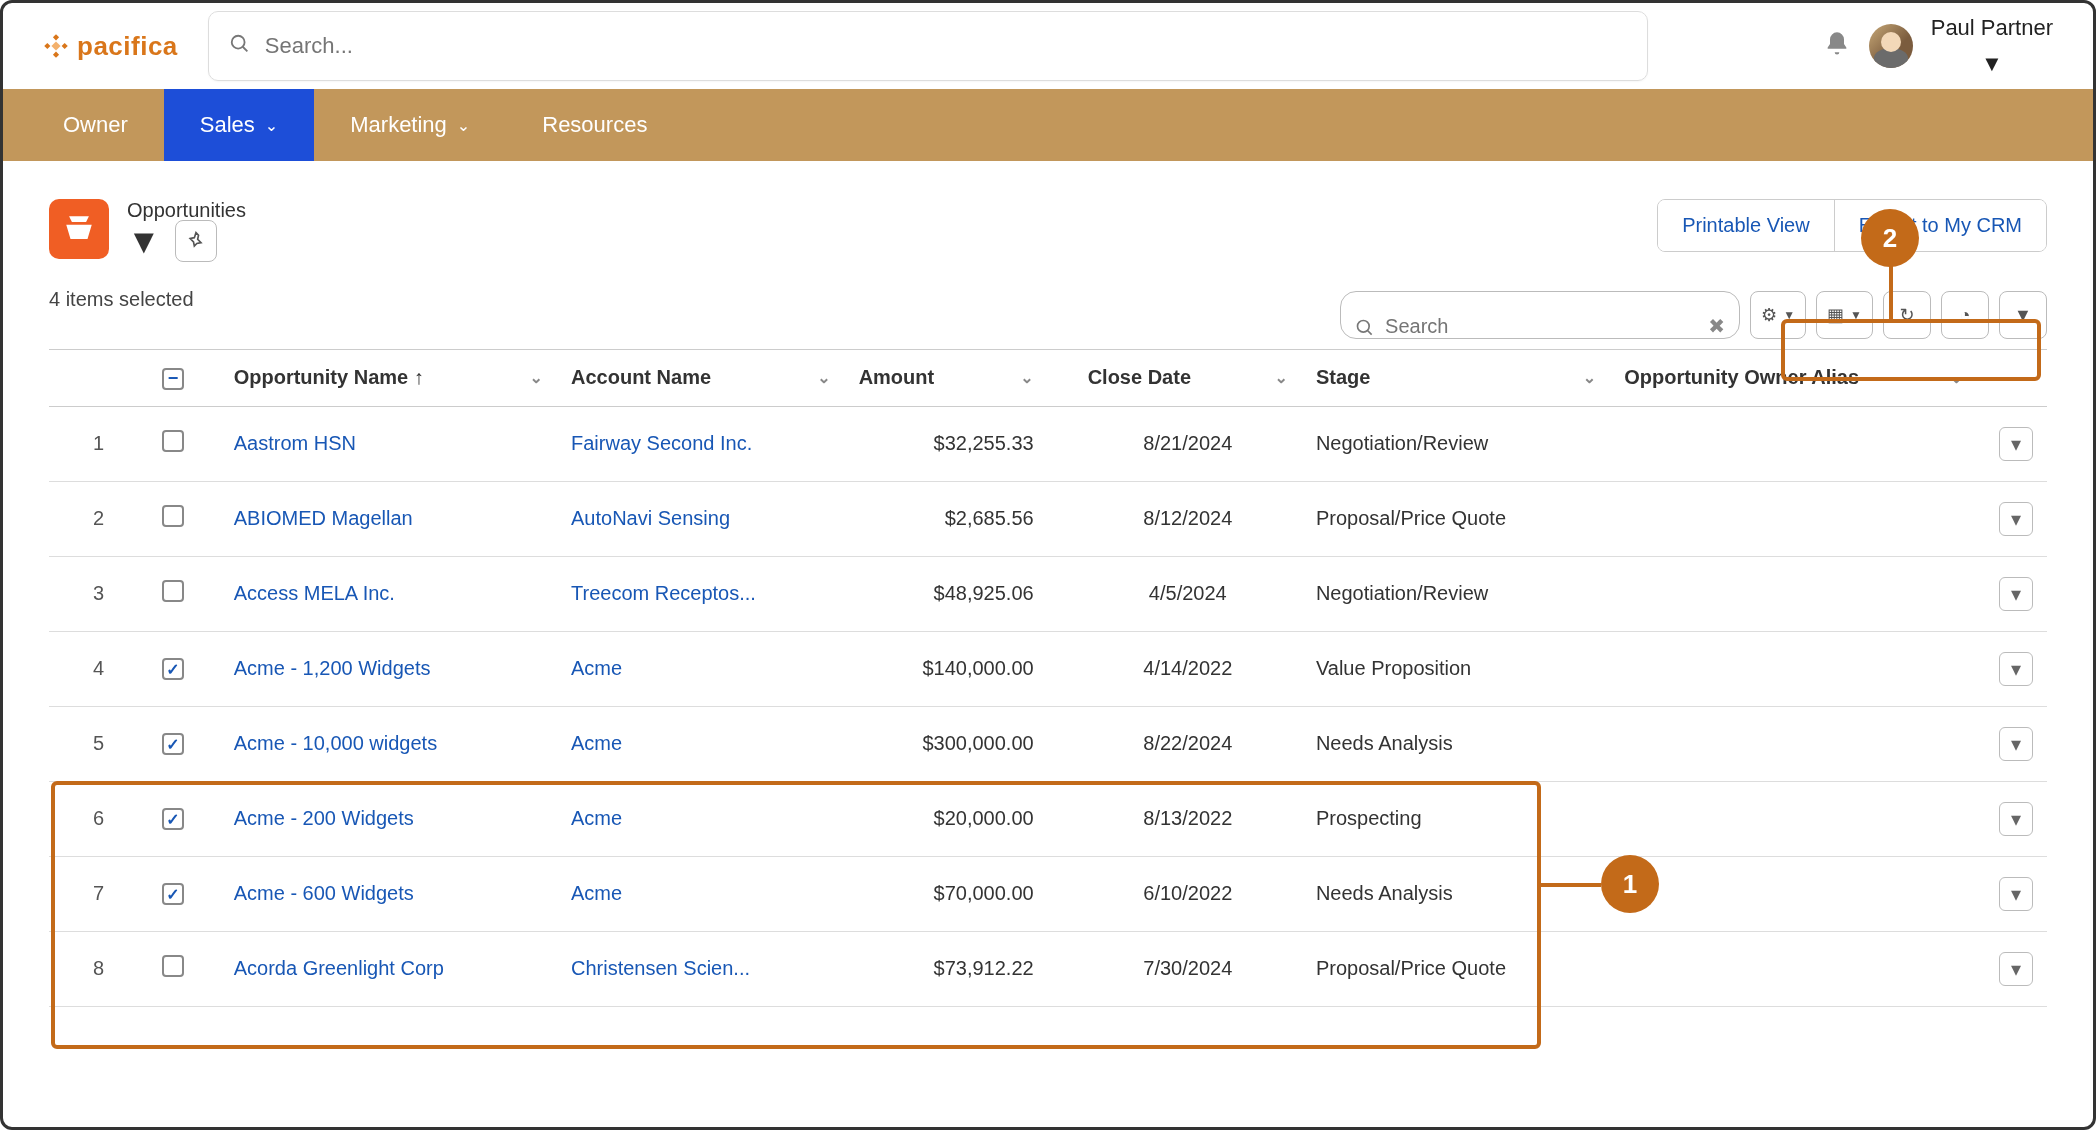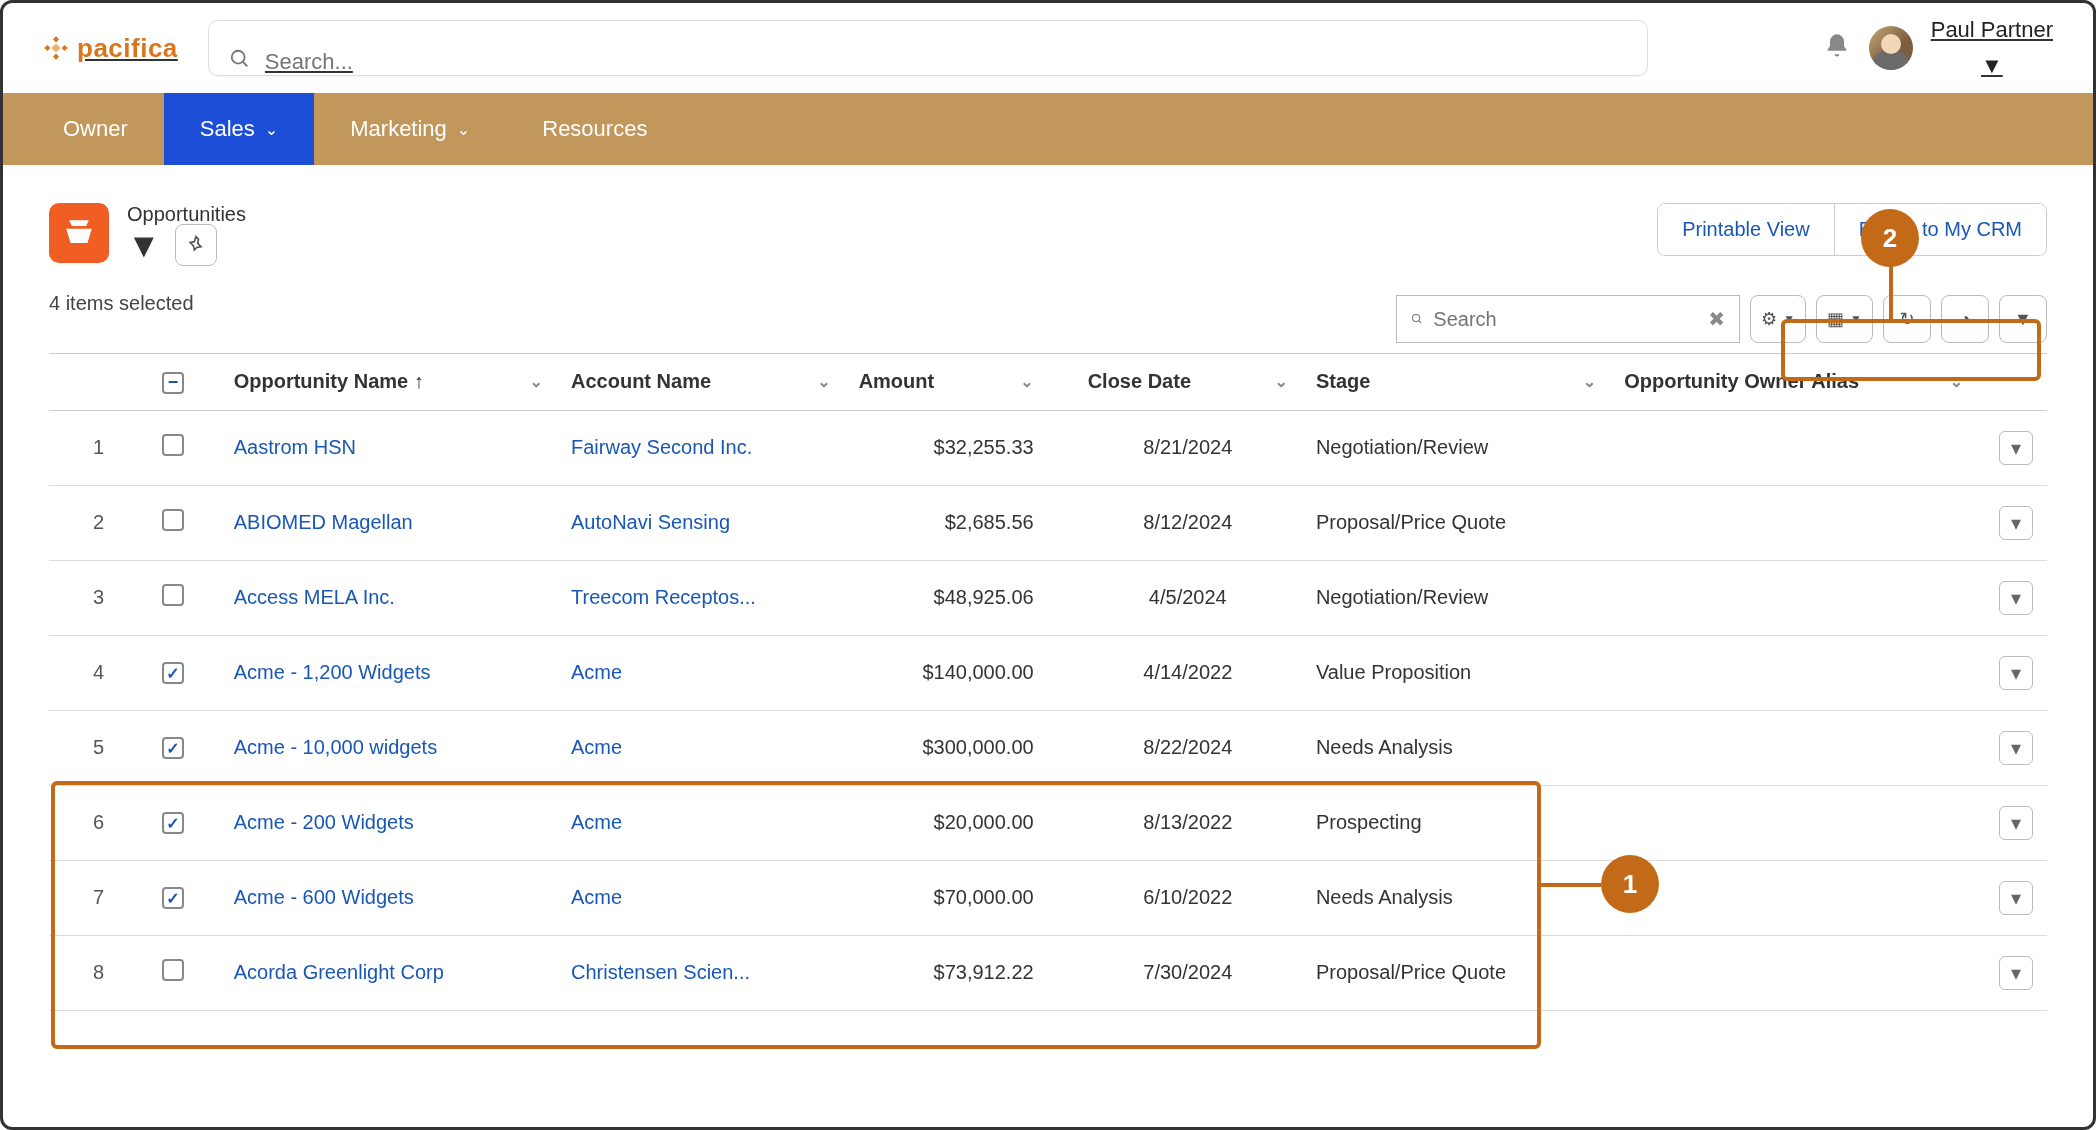--- a/index.html
+++ b/index.html
@@ -1,23 +1,23 @@
 <!DOCTYPE html>
 <html><head>
 <meta charset="utf-8">
 <style>
   * { box-sizing: border-box; margin: 0; padding: 0; }
   body { font-family: -apple-system, BlinkMacSystemFont, "Segoe UI", Helvetica, Arial, sans-serif; font-size: 18px; color: #333; background:#fff; border:3px solid #333; border-radius:12px; width:2096px; height:1130px; overflow:hidden; position:relative; }
 
   
-  .topbar { display:flex; align-items:center; padding:14px 40px; gap:30px;text-decoration:underline; }
+  .topbar { display:flex; align-items:center; padding:8px 40px; gap:30px; }
   .logo { display:flex; align-items:center; gap:8px; color:#d9761a; font-weight:600; font-size:26px; letter-spacing:0.5px;}
   .logo-icon { width:26px; height:26px; position:relative; }
   .logo-icon svg{ width:100%; height:100%; }
-  .searchbar { flex:1; max-width:1440px; border:1px solid #ddd; border-radius:10px; height:56px; display:flex; align-items:flex-end; padding:0 20px; gap:14px; color:#666; box-shadow:0 1px 2px rgba(0,0,0,0.04);}
+  .searchbar { flex:1; max-width:1440px; border:1px solid #ddd; border-radius:10px; height:70px; display:flex; align-items:center; padding:0 20px; gap:14px; color:#666; box-shadow:0 1px 2px rgba(0,0,0,0.04);}
   .searchbar input { border:none; outline:none; font-size:22px; flex:1; background:transparent; color:#555;}
   .topright { display:flex; align-items:center; gap:18px; margin-left:auto;}
   .avatar { width:44px; height:44px; border-radius:50%; background:linear-gradient(135deg,#c8a978 0%, #7b5c3e 60%); display:flex; align-items:center; justify-content:center; overflow:hidden; position:relative;}
   .avatar::after{content:""; position:absolute; width:20px;height:20px;border-radius:50%;background:#f3d8b8;top:8px;}
   .avatar::before{content:"";position:absolute;width:34px;height:20px;border-radius:50% 50% 0 0;background:#6b6b6b;bottom:0;}
   .username { font-size:22px; color:#222; display:flex; align-items:center; gap:10px;flex-direction:column;}
   .bell-icon { color:#777; }
 
   
   .navbar { background:#c2975b; height:72px; display:flex; align-items:stretch; padding:0 24px; color:#fff; font-size:22px; font-weight:500; }
@@ -33,21 +33,21 @@
   .obj-kicker { font-size:20px; color:#333;}
   .obj-title { font-size:34px; font-weight:600; display:flex; align-items:center; gap:14px; margin-top:-2px;}
   .pin-btn { width:42px; height:42px; border:1px solid #bbb; border-radius:8px; display:flex; align-items:center;justify-content:center; background:#fff;}
   .action-btns { display:flex; gap:0px; border:1px solid #ccc; border-radius:8px; overflow:hidden; }
   .action-btns button { background:#fff; border:none; border-left:1px solid #ccc; padding:14px 24px; font-size:20px; color:#1857b5; cursor:pointer;}
   .action-btns button:first-child{border-left:none;}
   .selected-text { margin-top:26px; font-size:20px; color:#444;}
 
   
   .list-toolbar { position:absolute; right:46px; top:130px; display:flex; gap:10px; align-items:center;}
-  .tb-search { width:344px; height:48px; border:1px solid #bbb; border-radius:0; display:flex; align-items:center; padding:0 14px; gap:10px; color:#666;}
+  .tb-search { width:400px; height:48px; border:1px solid #bbb; border-radius:16px; display:flex; align-items:flex-end; padding:0 14px; gap:10px; color:#666;}
   .tb-search input{border:none;outline:none;font-size:20px;flex:1;}
   .tb-btn { height:48px; min-width:48px; border:1px solid #bbb; border-radius:8px; background:#fff; display:flex; align-items:center; justify-content:center; color:#555; padding:0 10px; gap:6px; cursor:pointer;}
 
   
   .table-wrap { margin-top:38px;}
   table.data { width:100%; border-collapse:collapse; font-size:20px; }
   thead th { text-align:left; font-weight:700; padding:16px 14px; border-top:1px solid #ccc; border-bottom:1px solid #ccc; background:#fff; color:#333;}
   thead th .th-inner{ display:flex; align-items:center; justify-content:space-between; gap:8px;}
   thead th .chev-col { color:#888; font-size:16px;}
   tbody td { padding:20px 14px; border-bottom:1px solid #ddd; vertical-align:middle;}

